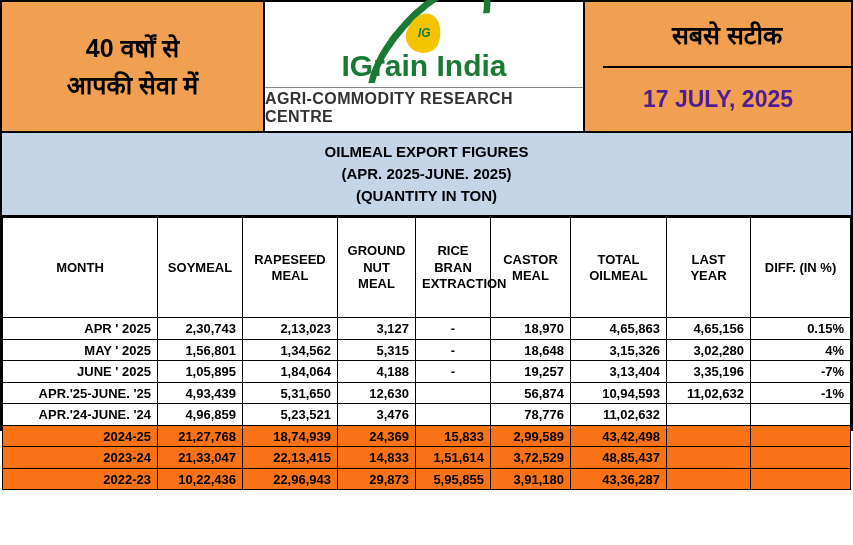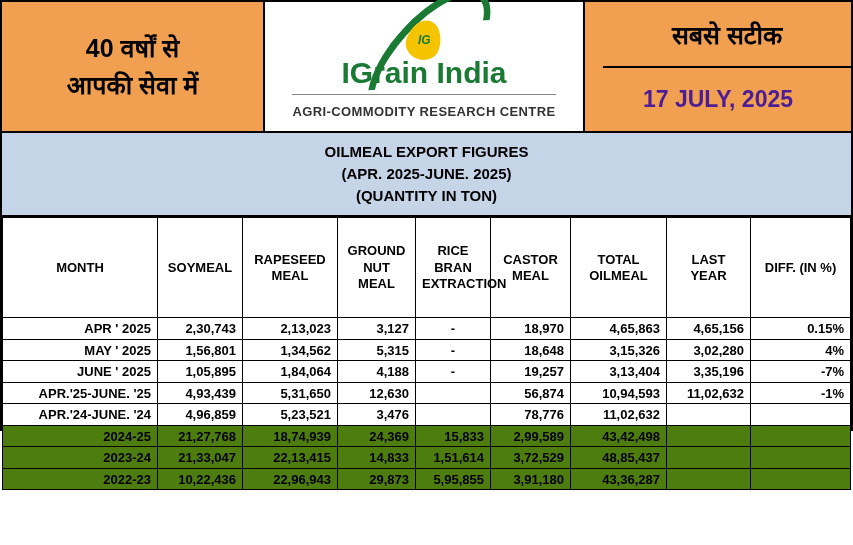--- a/index.html
+++ b/index.html
@@ -97,27 +97,27 @@
   }
   .logo-title {
     font-size: 30px;
     font-weight: bold;
     color: #1a7a34;
     letter-spacing: 0px;
     line-height: 1;
     margin-top: -4px;
   }
   .logo-sub {
-    font-size: 13px;
+    font-size: 16px;
     font-weight: bold;
     color: #333;
     letter-spacing: 0.4px;
     margin-top: 6px;
     border-top: 1px solid #888;
-    padding-top: 9px;
+    padding-top: 2px;
   }
   .header-right {
     flex: 1;
     background: #f0a050;
     display: flex;
     flex-direction: column;
     box-sizing: border-box;
   }
   .header-right .tagline {
     flex: 1;
@@ -182,21 +182,21 @@
     height: 21.5px;
     text-align: right;
     background: #ffffff;
     white-space: nowrap;
   }
   tbody td.label {
     text-align: right;
     margin-top: 43px;
   }
   tbody tr.shaded td {
-    background: #4d7c0f;
+    background: #f97316;
   }
   tbody td.empty {
     text-align: center;
   }
 </style>
 </head>
 <body>
 
 <div class="page">
 

